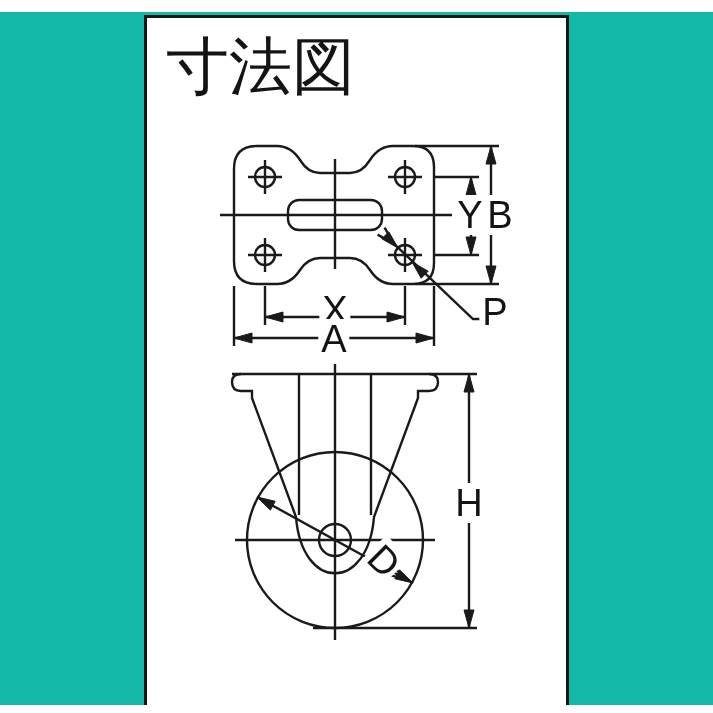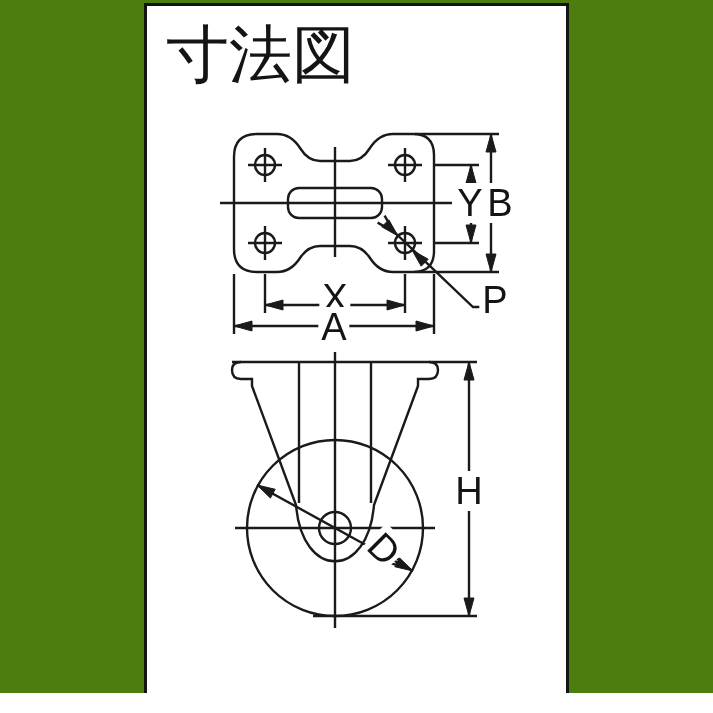--- a/index.html
+++ b/index.html
@@ -1,21 +1,22 @@
 <!DOCTYPE html>
 <html><head>
 <meta charset="utf-8">
 <style>
   html,body{margin:0;padding:0;background:#ffffff;}
   .canvas{
     position:relative;
     width:713px;height:693px;
-    background:#4d7c0f;
+    background:#14b8a6;
     font-family:"Liberation Sans","DejaVu Sans",sans-serif;
     overflow:hidden;
+    margin-top:12px;
   }
   .frame{
     position:absolute;left:144px;top:3px;width:425px;height:701px;
     border:3px solid #141414;box-sizing:border-box;background:#ffffff;
   }
   .drawing-svg{position:absolute;left:0;top:0;width:713px;height:713px;}
   .drawing-svg path,.drawing-svg line,.drawing-svg circle,.drawing-svg rect,.drawing-svg polyline{
     fill:none;stroke:#1a1a1a;stroke-width:2.4;
   }
   .drawing-svg polygon{fill:#1a1a1a;stroke:#1a1a1a;stroke-width:1;}

